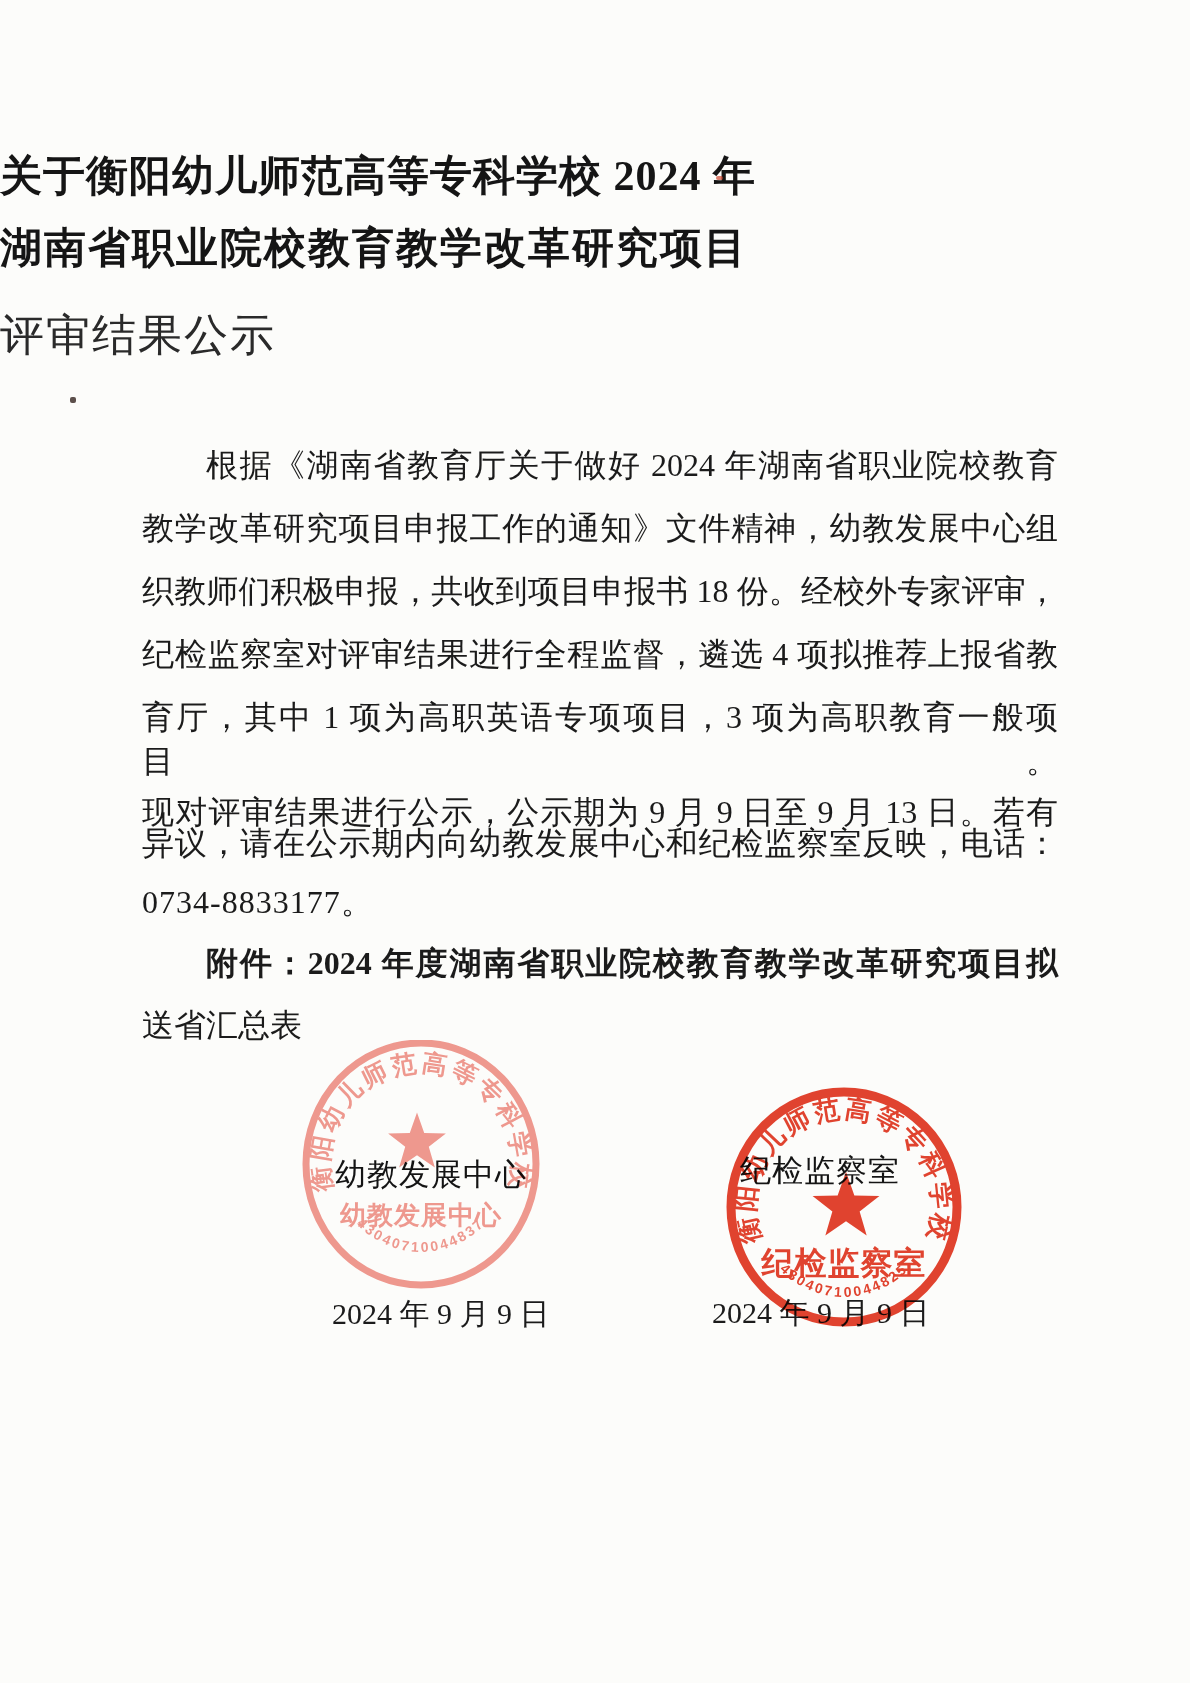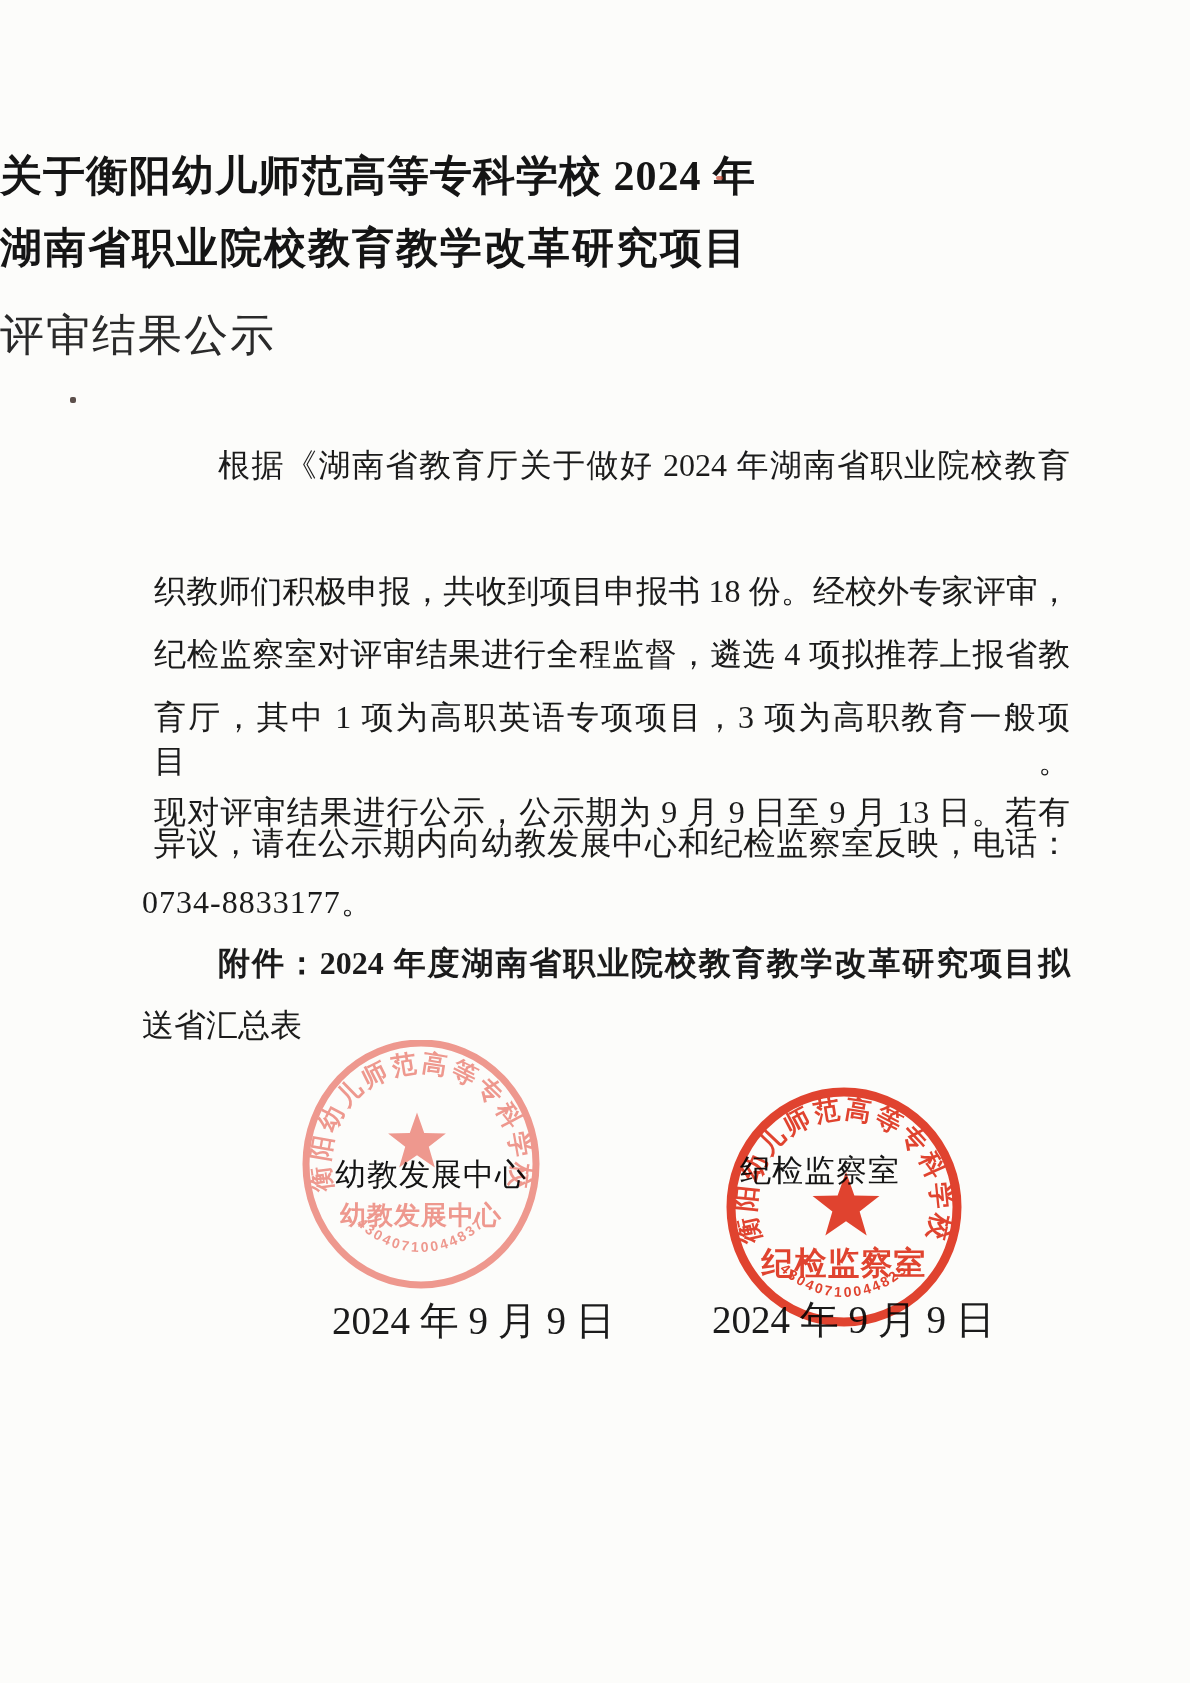--- a/index.html
+++ b/index.html
@@ -33,41 +33,40 @@
   .bl{
     position:absolute;left:142px;width:916px;
     font-size:32px;line-height:44px;
     color:#1b1b1b;
     white-space:nowrap;
   }
   .just{
     white-space:normal;
     text-align:justify;text-align-last:justify;
     text-justify:inter-character;
-    margin-left:12px;
   }
   .indent{padding-left:64px;box-sizing:border-box;}
   .bl-1{top:443px;}
   .bl-2{top:506px;}
   .bl-3{top:569px;}
   .bl-4{top:632px;}
   .bl-5{top:695px;}
   .bl-6{top:790px;}
   .bl-7{top:821px;}
   .bl-8{top:880px;letter-spacing:1px;}
   .bl-9{top:941px;font-weight:bold;}
   .bl-10{top:1003px;}
   
   .dept{
     position:absolute;font-size:31px;color:#141414;white-space:nowrap;letter-spacing:1px;
   }
   .dept-left{left:335px;top:1154px;}
   .dept-right{left:740px;top:1150px;}
   .date{
-    position:absolute;font-size:39px;color:#1b1b1b;white-space:nowrap;
+    position:absolute;font-size:30px;color:#1b1b1b;white-space:nowrap;
   }
   .date-left{left:332px;top:1294px;}
   .date-right{left:712px;top:1293px;}
   
   .stamp{
     position:absolute;
     mix-blend-mode:multiply;
     pointer-events:none;
   }
   .stamp-left{left:299px;top:1040px;width:244px;height:250px;opacity:.78;}
@@ -97,20 +96,21 @@
 </head>
 <body>
 
 <div class="page">
 
   <div class="title t1">关于衡阳幼儿师范高等专科学校 2024 年</div>
   <div class="title t2">湖南省职业院校教育教学改革研究项目</div>
   <div class="title t3">评审结果公示</div>
 
   <div class="bl bl-1 indent just">根据《湖南省教育厅关于做好 2024 年湖南省职业院校教育</div>
+  <div class="bl bl-2 just">教学改革研究项目申报工作的通知》文件精神，幼教发展中心组</div>
   <div class="bl bl-3 just">织教师们积极申报，共收到项目申报书 18 份。经校外专家评审，</div>
   <div class="bl bl-4 just">纪检监察室对评审结果进行全程监督，遴选 4 项拟推荐上报省教</div>
   <div class="bl bl-5 just">育厅，其中 1 项为高职英语专项项目，3 项为高职教育一般项目。</div>
   <div class="bl bl-6 just">现对评审结果进行公示，公示期为 9 月 9 日至 9 月 13 日。若有</div>
   <div class="bl bl-7 just">异议，请在公示期内向幼教发展中心和纪检监察室反映，电话：</div>
   <div class="bl bl-8">0734-8833177。</div>
 
   <div class="bl bl-9 indent just">附件：2024 年度湖南省职业院校教育教学改革研究项目拟</div>
   <div class="bl bl-10">送省汇总表</div>
 

